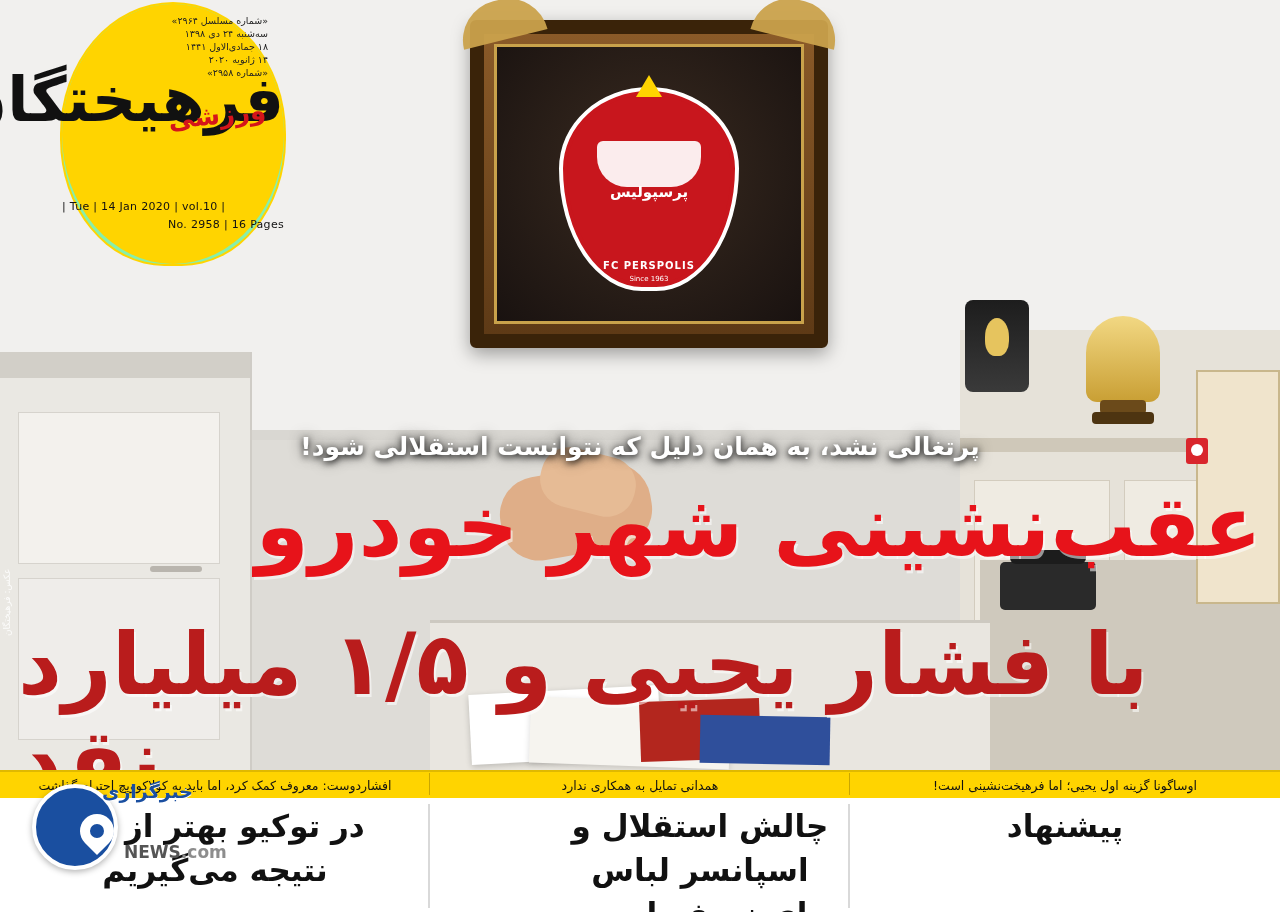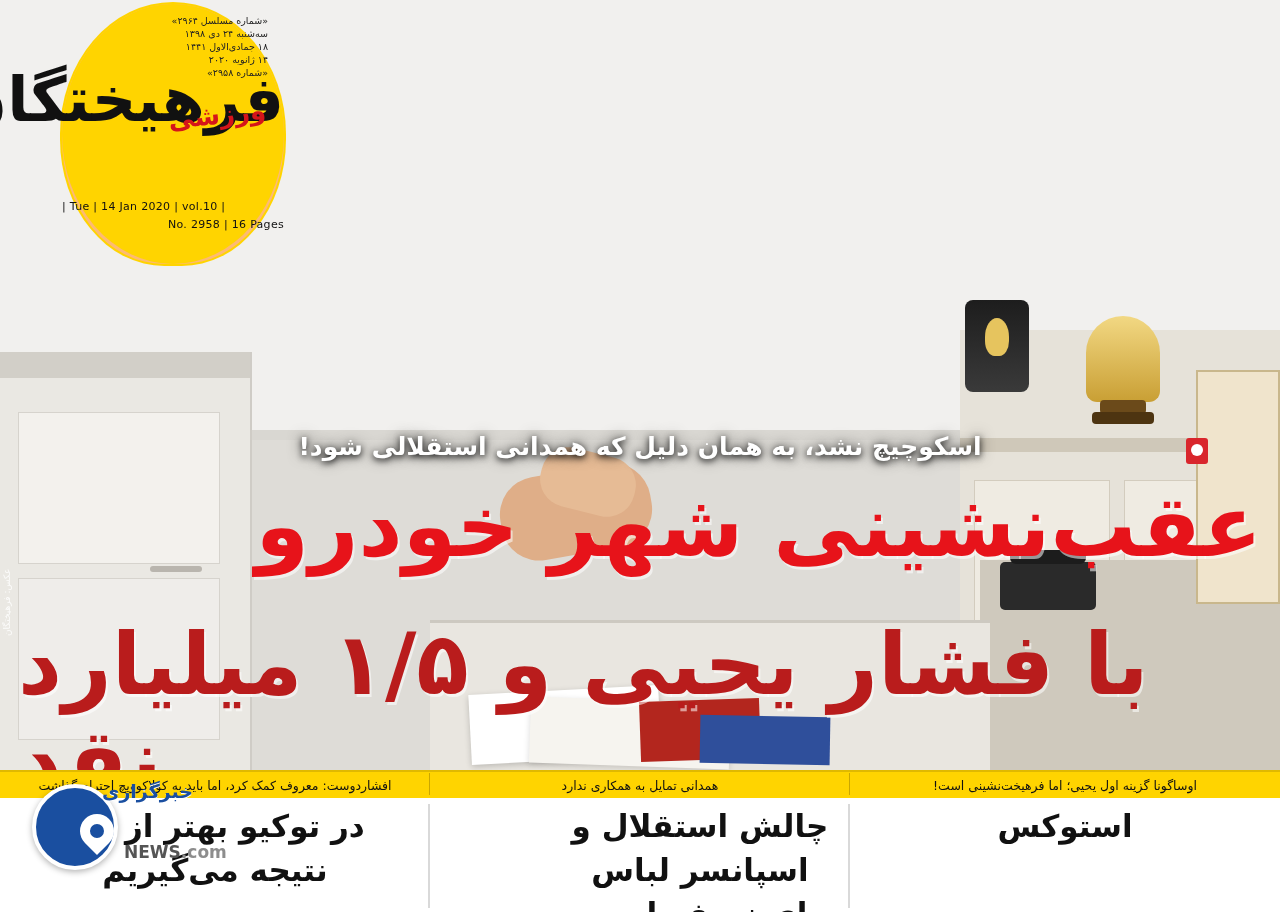--- a/index.html
+++ b/index.html
@@ -14,21 +14,21 @@
   }
 
   
   .masthead-zone{
     position:absolute;left:0;top:0;width:1280px;height:118px;background:#ffffff;
     border-bottom:1px solid #d8d8d8;
   }
   
   .logo-circle{
     position:absolute;left:62px;top:4px;width:222px;height:260px;
-    background:#fdba74;border-radius:50% 50% 46% 46%/50% 50% 48% 48%;
+    background:#86efac;border-radius:50% 50% 46% 46%/50% 50% 48% 48%;
     box-shadow:0 0 0 2px #ffd400;
     z-index:30;
   }
   .logo-circle:before{
     content:"";position:absolute;left:0;top:0;right:0;bottom:0;
     background:#ffd400;border-radius:50%;
   }
   .logo-inner{position:absolute;inset:0;z-index:2;}
   .logo-datelines{
     position:absolute;top:10px;right:16px;width:150px;
@@ -287,20 +287,32 @@
       <div class="handle"></div>
       <div class="panel2"></div>
     </div>
 
     <div class="cab-right">
       <div class="shelf"></div>
       <div class="door"></div>
       <div class="door2"></div>
     </div>
 
+    <div class="frame">
+      <div class="frame-orn-tl"></div>
+      <div class="frame-orn-tr"></div>
+      <div class="frame-inner">
+        <div class="crest">
+          <div class="crest-lions"></div>
+          <div class="crest-fa">پرسپولیس</div>
+          <div class="crest-text">FC PERSPOLIS</div>
+          <div class="crest-text2">Since 1963</div>
+        </div>
+      </div>
+    </div>
 
     <div class="trophy tr2"></div>
     <div class="trophy tr2s"></div>
     <div class="trophy tr1"></div>
     <div class="trophy tr1b"></div>
     <div class="trophy tr1c"></div>
 
     <div class="wall-art">
       <div class="wall-art-txt">&nbsp;</div>
     </div>
@@ -334,21 +346,21 @@
       
       
     </div>
 
     <div class="hands"></div>
     <div class="hands2"></div>
 
     <div class="photo-credit">عکس: فرهیختگان</div>
   </div>
 
-  <div class="headline-kicker">اسکوچیچ نشد، به همان دلیل که همدانی استقلالی شود!</div>
+  <div class="headline-kicker">پرتغالی نشد، به همان دلیل که نتوانست استقلالی شود!</div>
   <div class="headline-1">عقب‌نشینی شهر خودرو</div>
   <div class="headline-2">با فشار یحیی و ۱/۵ میلیارد نقد</div>
 
   <div class="logo-circle">
     <div class="logo-inner">
       <div class="logo-datelines">
         <div>«شماره مسلسل ۲۹۶۴»</div>
         <div>سه‌شنبه ۲۴ دی ۱۳۹۸</div>
         <div>۱۸ جمادی‌الاول ۱۴۴۱</div>
         <div>۱۴ ژانویه ۲۰۲۰</div>
@@ -364,21 +376,21 @@
   <div class="bottom-bar">
     <div class="bar-cell" id="bar-cell-1">اوساگونا گزینه اول یحیی؛ اما فرهیخت‌نشینی است!</div>
     <div class="bar-cell" id="bar-cell-2">همدانی تمایل به همکاری ندارد</div>
     <div class="bar-cell" id="bar-cell-3">افشاردوست: معروف کمک کرد، اما باید به کولاکوویچ احترام گذاشت</div>
   </div>
   <div class="bar-sep" style="right:430px;top:773px;"></div>
   <div class="bar-sep" style="right:850px;top:773px;"></div>
 
   <div class="bottom-zone">
     <div class="bcol" id="bcol-1">
-      <div class="line">استوکس</div>
+      <div class="line">پیشنهاد</div>
     </div>
     <div class="bcol" id="bcol-2">
       <div class="line">چالش استقلال و اسپانسر لباس</div>
       <div class="line">برای نیم‌فصل دوم</div>
     </div>
     <div class="bcol" id="bcol-3">
       <div class="line">در توکیو بهتر از ریو</div>
       <div class="line">نتیجه می‌گیریم</div>
     </div>
   </div>

